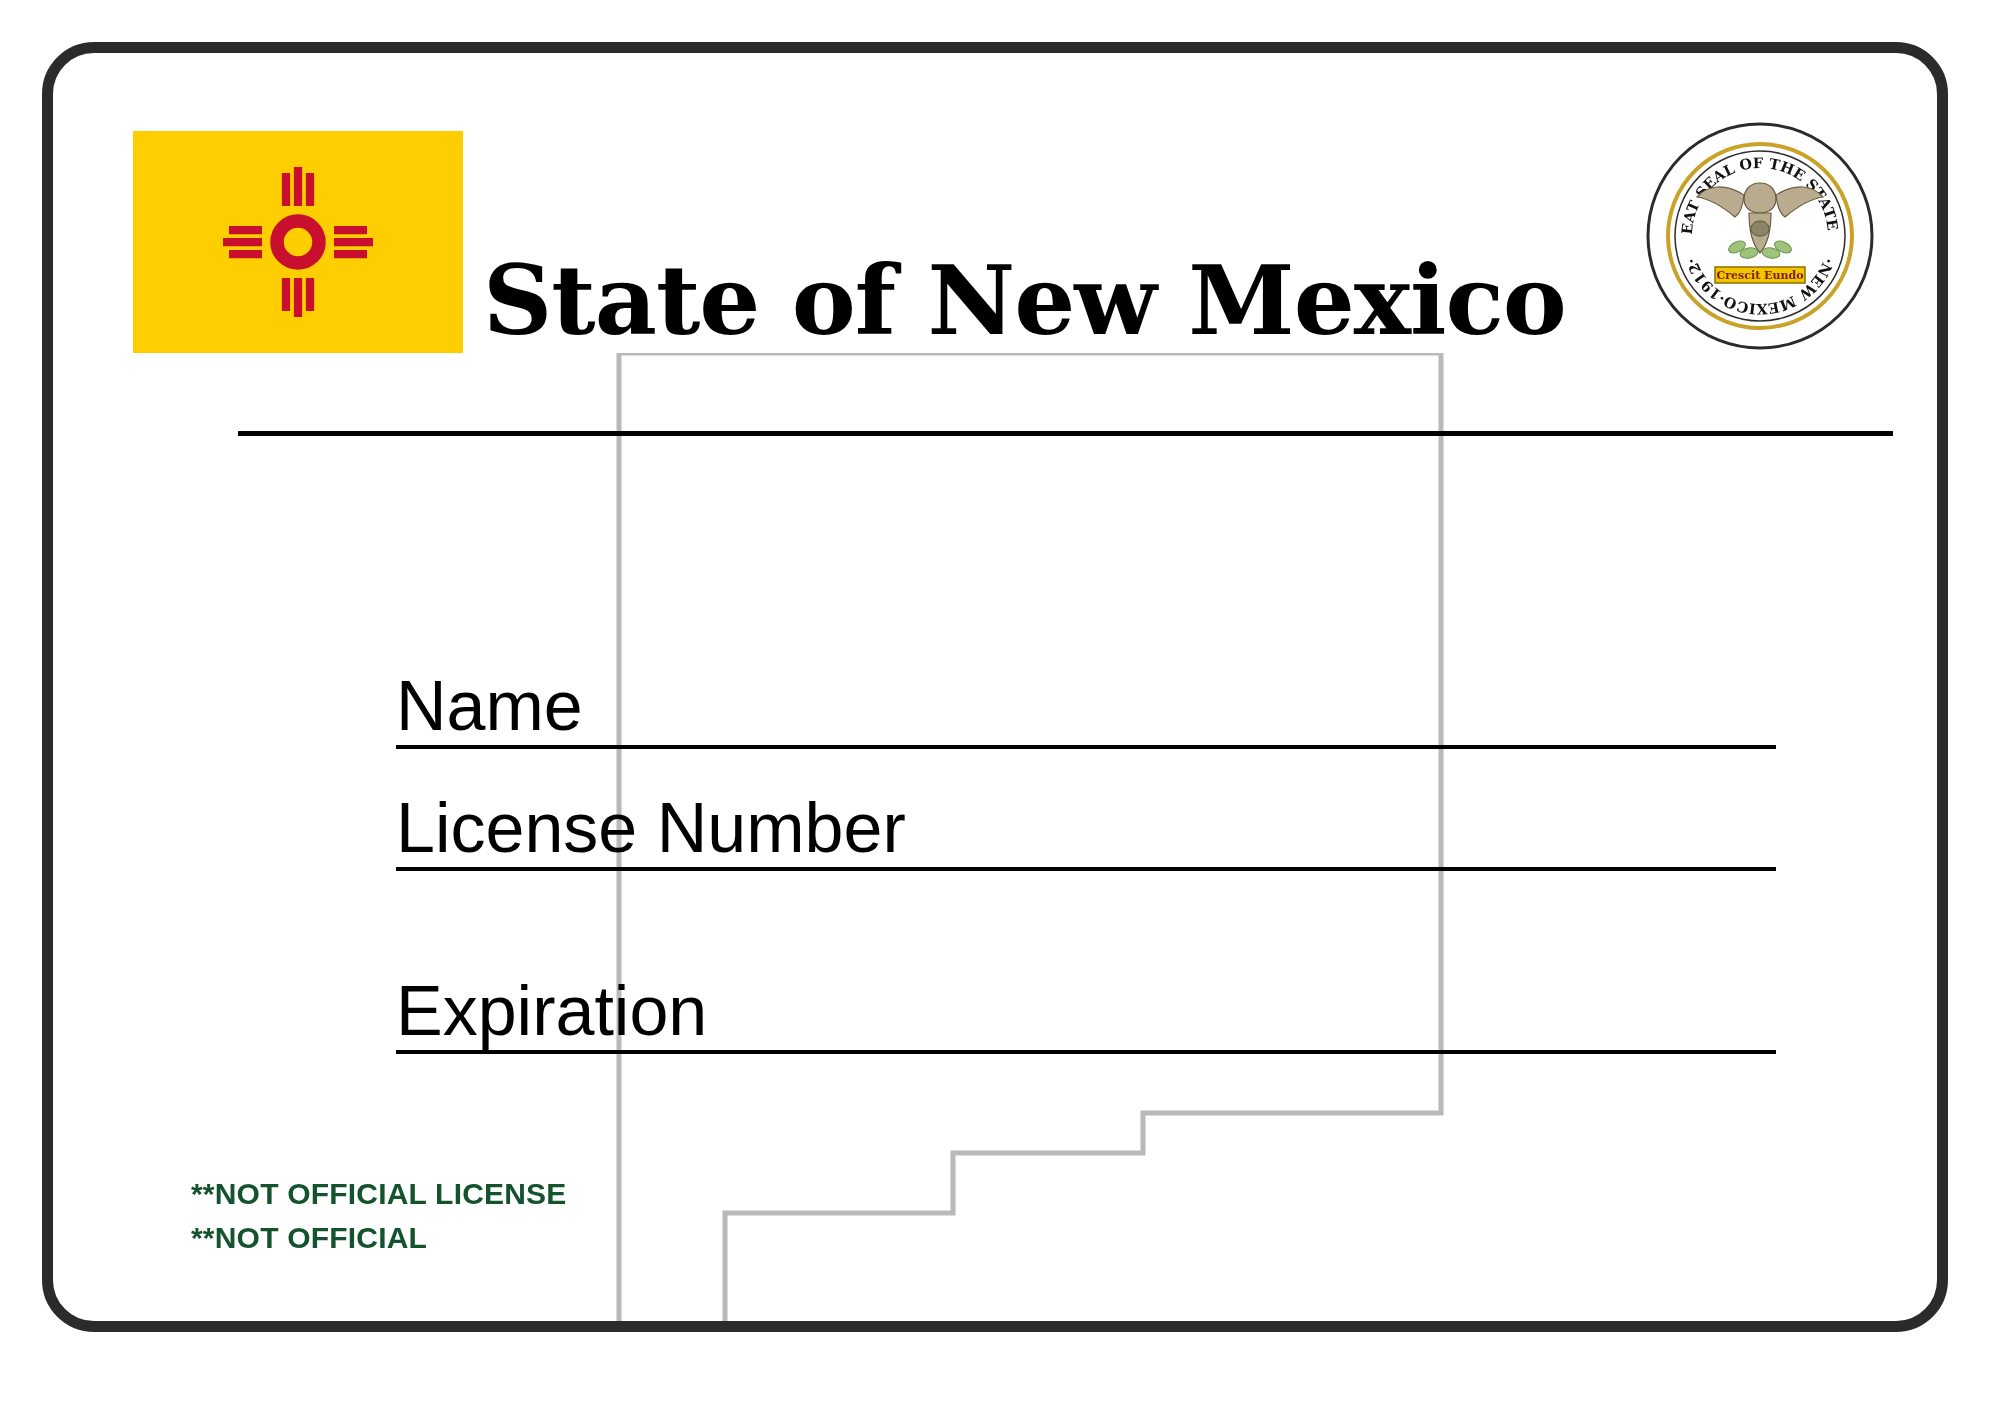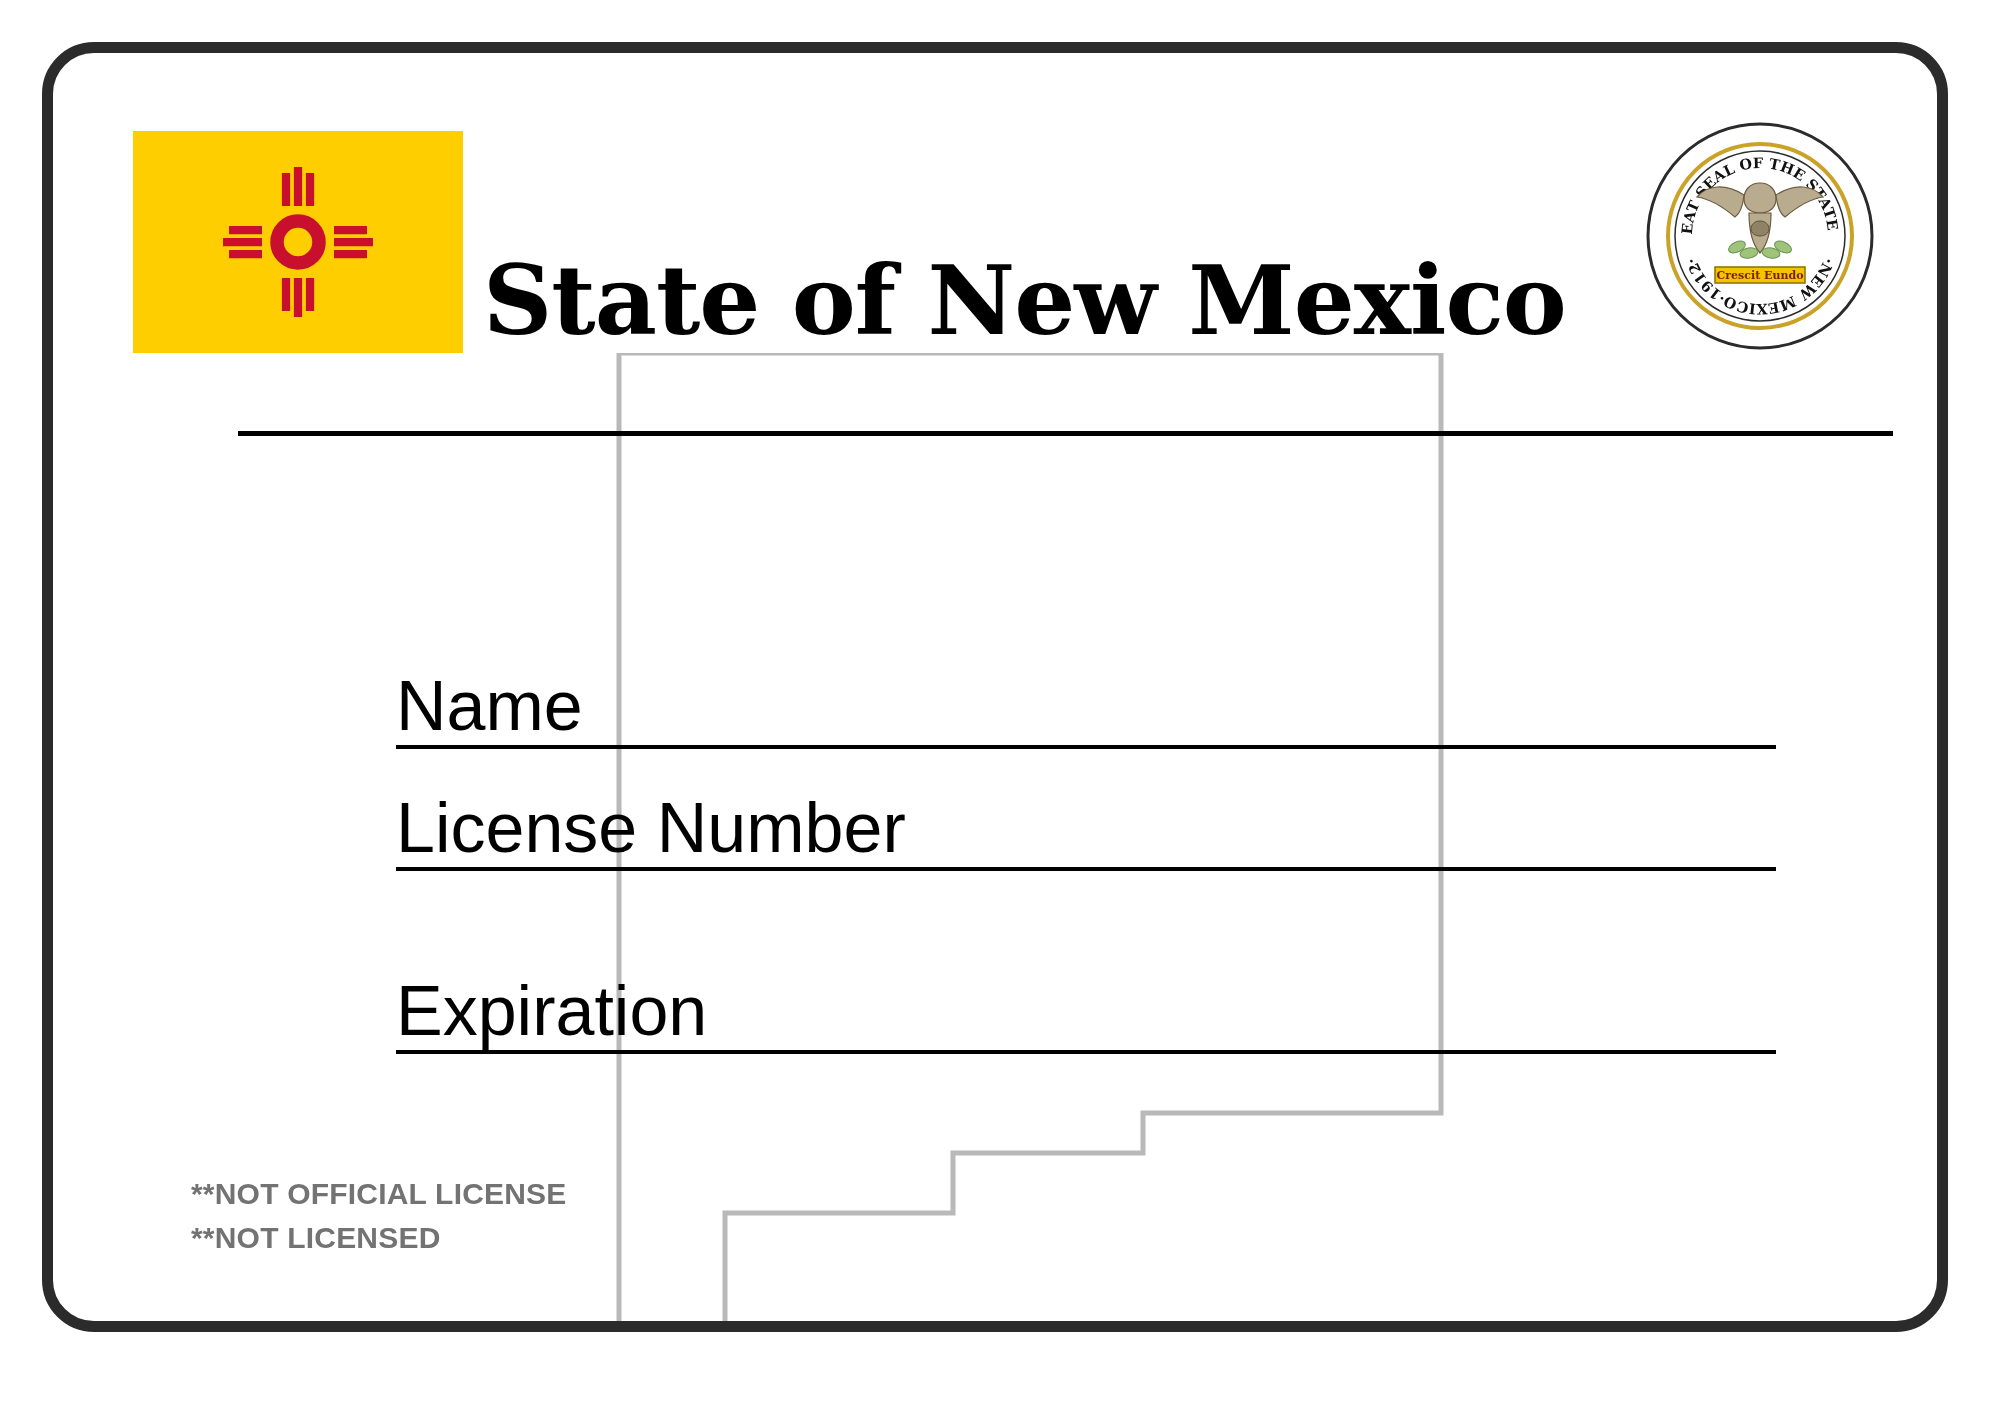--- a/index.html
+++ b/index.html
@@ -119,21 +119,21 @@
   #field-expiration { top: 905px; }
 
   
   #disclaimer {
     position: absolute;
     left: 138px;
     bottom: 62px;
     font-size: 30px;
     line-height: 1.45;
     font-weight: bold;
-    color: #737373;
+    color: #14532d;
     letter-spacing: 0.2px;
   }
   #disclaimer div { white-space: nowrap; }
 </style>
 </head>
 <body>
 
 <div id="card">
 
   <svg id="state-outline" viewBox="0 0 880 990" preserveAspectRatio="none" aria-hidden="true">
@@ -214,16 +214,16 @@
     <div class="field-underline"></div>
   </div>
 
   <div class="field-row" id="field-expiration">
     <div class="field-label">Expiration</div>
     <div class="field-underline"></div>
   </div>
 
   <div id="disclaimer">
     <div>**NOT OFFICIAL LICENSE</div>
-    <div>**NOT LICENSED</div>
+    <div>**NOT OFFICIAL</div>
   </div>
 
 </div>
 
 </body></html>

